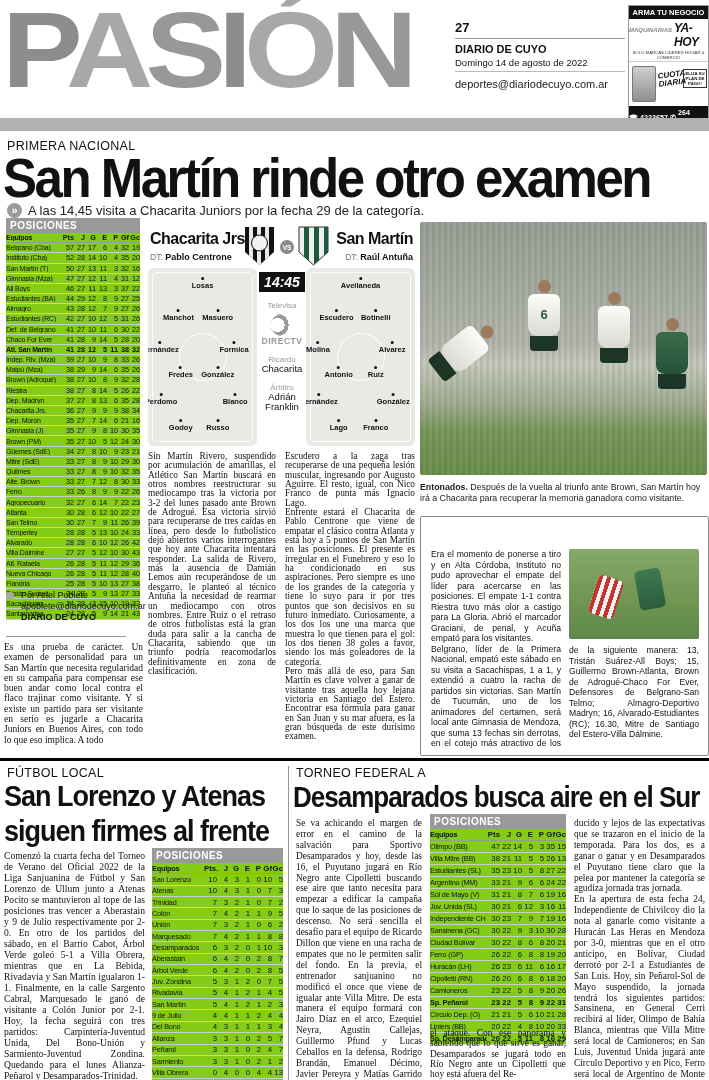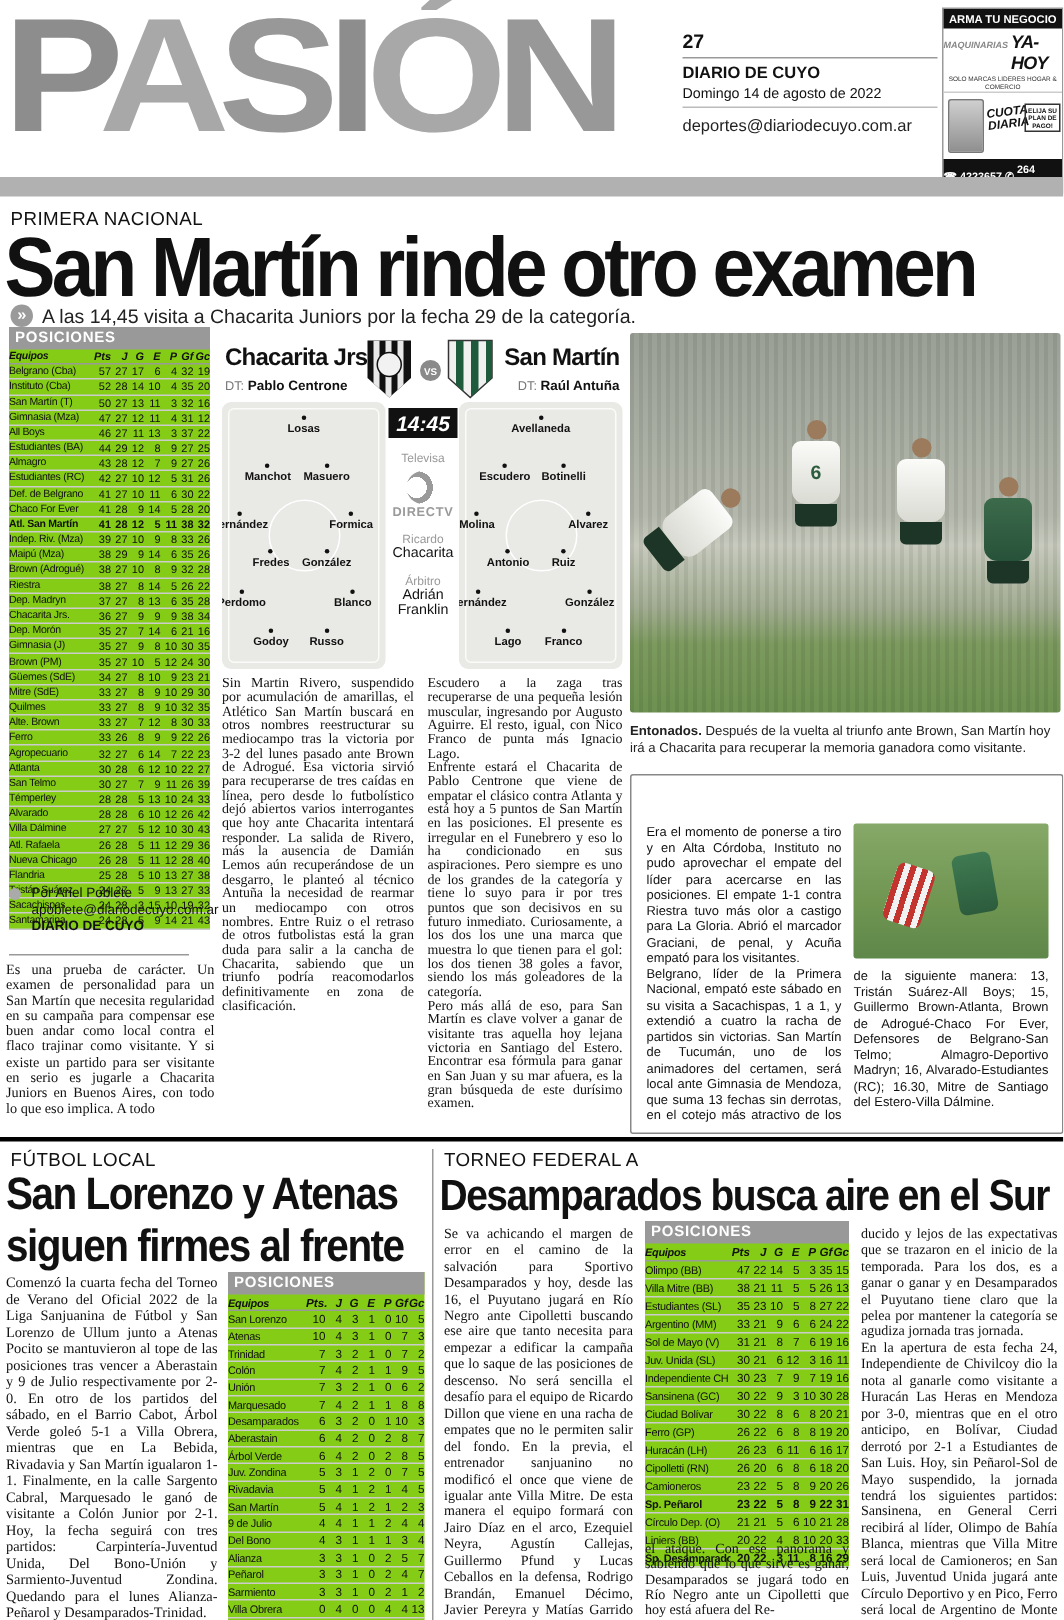--- a/index.html
+++ b/index.html
@@ -39,21 +39,21 @@
                  line-height:1.0;transform:scaleY(1.1);transform-origin:top left;white-space:nowrap;}
   .subrow{left:7px;top:203px;display:flex;align-items:center;gap:6px;}
   .chev{width:15px;height:15px;border-radius:50%;background:#9a9a9a;color:#fff;font-size:11px;font-weight:bold;
         display:flex;align-items:center;justify-content:center;line-height:1;}
   .subhead{font-size:13px;color:#222;}
 
   
   .st{background:#84cc16;}
   .st-title{background:#999;color:#fff;font-weight:bold;font-size:10px;padding:2px 4px;letter-spacing:.5px;}
   .st-head,.st-row{display:flex;align-items:center;border-bottom:1px solid #ccc;}
-  .st-head{font-weight:bold;border-bottom:1px solid #999;font-style:italic;}
+  .st-head{font-weight:bold;border-bottom:1px solid #999;}
   .st-team{flex:1;text-align:left;white-space:nowrap;overflow:hidden;font-size:7px;letter-spacing:-0.2px;}
   .st-c{width:11px;flex:none;text-align:right;}
   .st-c.w13{width:13px;}
   .st-bold{font-weight:bold;}
   .st-sm .st-row,.st-sm .st-head{height:9.18px;font-size:7.3px;}
   .st-md .st-row,.st-md .st-head{height:10.35px;font-size:7.8px;}
   .st-lg .st-row,.st-lg .st-head{height:11px;font-size:7.8px;}
   .st-md .st-team,.st-lg .st-team{font-size:7.3px;}
 
   

